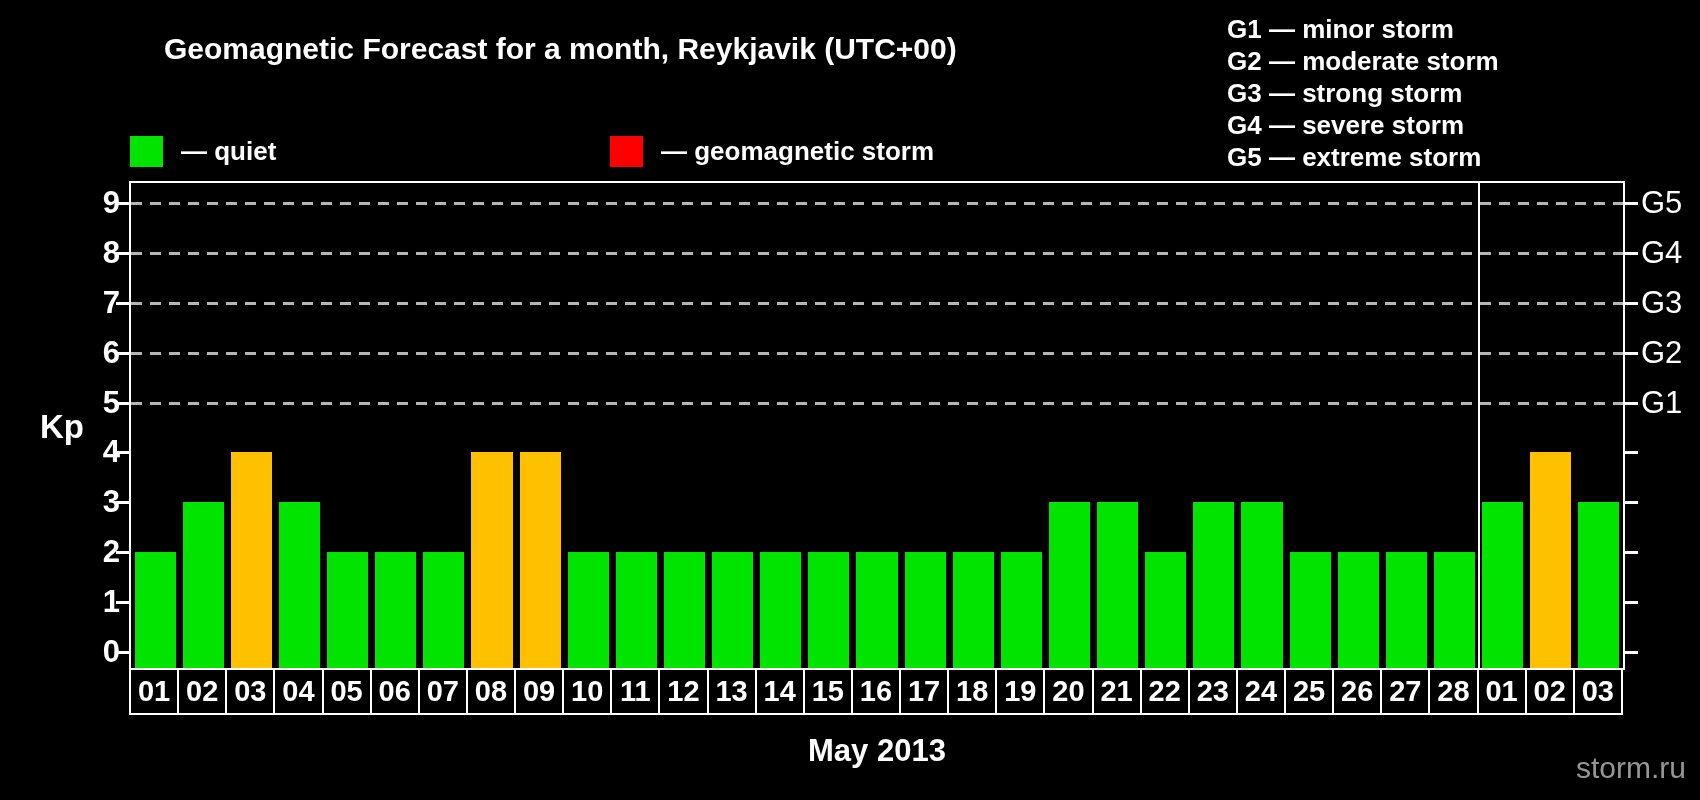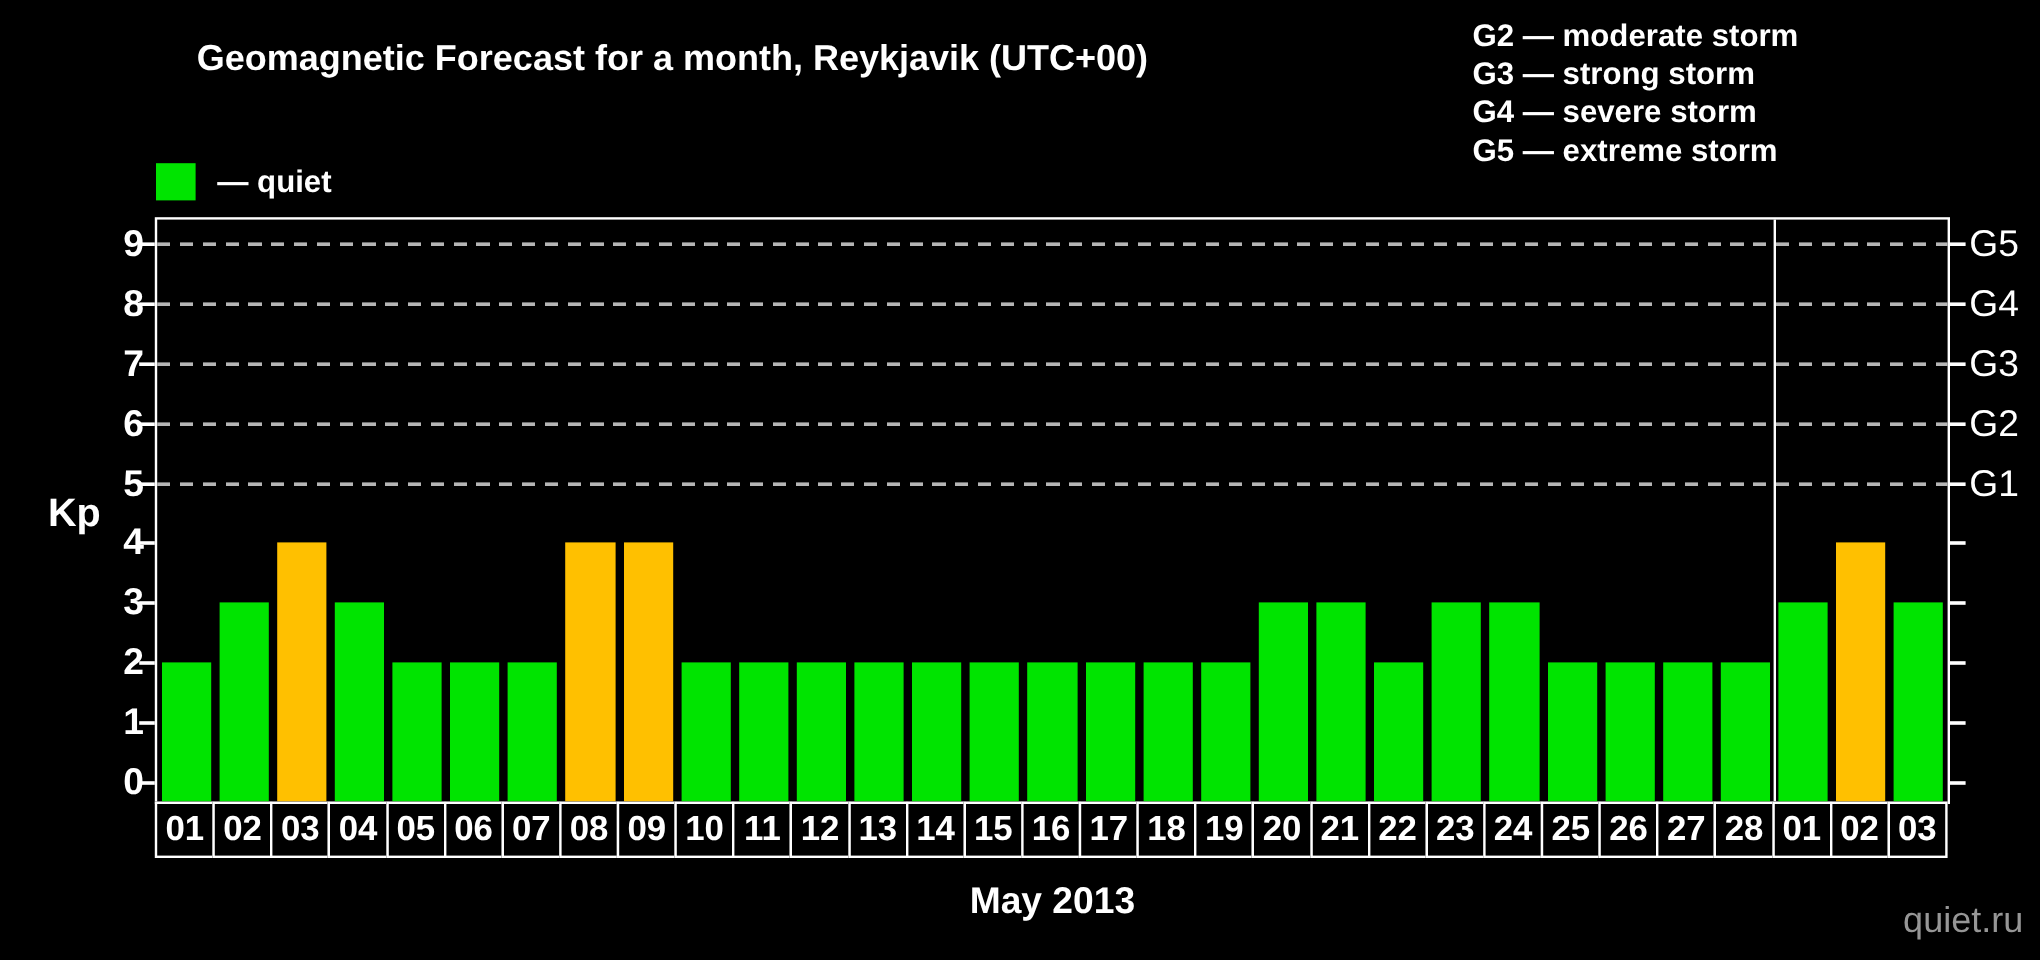--- a/index.html
+++ b/index.html
@@ -43,22 +43,27 @@
 <body>
 
 <div id="canvas">
 
   <div id="title" class="abs">Geomagnetic Forecast for a month, Reykjavik (UTC+00)</div>
 
   <div class="legend-item" style="left:130px">
     <span class="legend-swatch" id="sw-quiet" style="background: rgb(0, 228, 0);"></span>
     <span class="legend-label">— quiet</span>
   </div>
+  <div class="legend-item" style="left:610px">
+    <span class="legend-swatch" id="sw-storm" style="background: rgb(255, 0, 0);"></span>
+    <span class="legend-label">— geomagnetic storm</span>
+  </div>
 
   <div id="g-legend" class="abs">
+    <div>G1 — minor storm</div>
     <div>G2 — moderate storm</div>
     <div>G3 — strong storm</div>
     <div>G4 — severe storm</div>
     <div>G5 — extreme storm</div>
   </div>
 
   <div id="kp-label" class="abs">Kp</div>
 
   <div id="plot" class="abs">
       <div class="gridline" style="top: 218.5px;"></div>
@@ -168,14 +173,14 @@
       <div class="day-cell">25</div>
       <div class="day-cell">26</div>
       <div class="day-cell">27</div>
       <div class="day-cell">28</div>
       <div class="day-cell">01</div>
       <div class="day-cell">02</div>
       <div class="day-cell">03</div>
     </div>
 
   <div id="month-label" class="abs">May 2013</div>
-  <div id="watermark" class="abs">quiet.ru</div>
+  <div id="watermark" class="abs">storm.ru</div>
 </div>
 
 </body></html>

